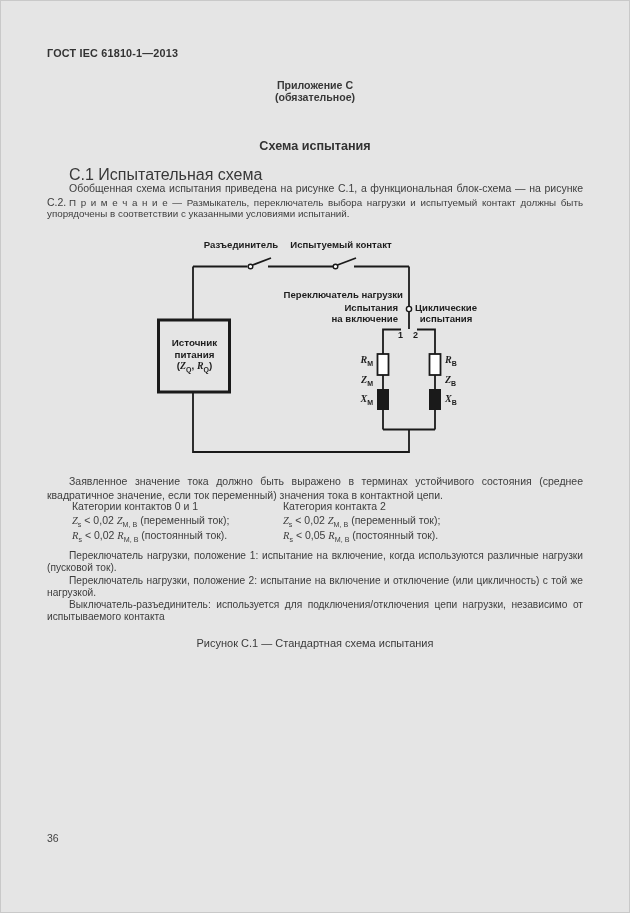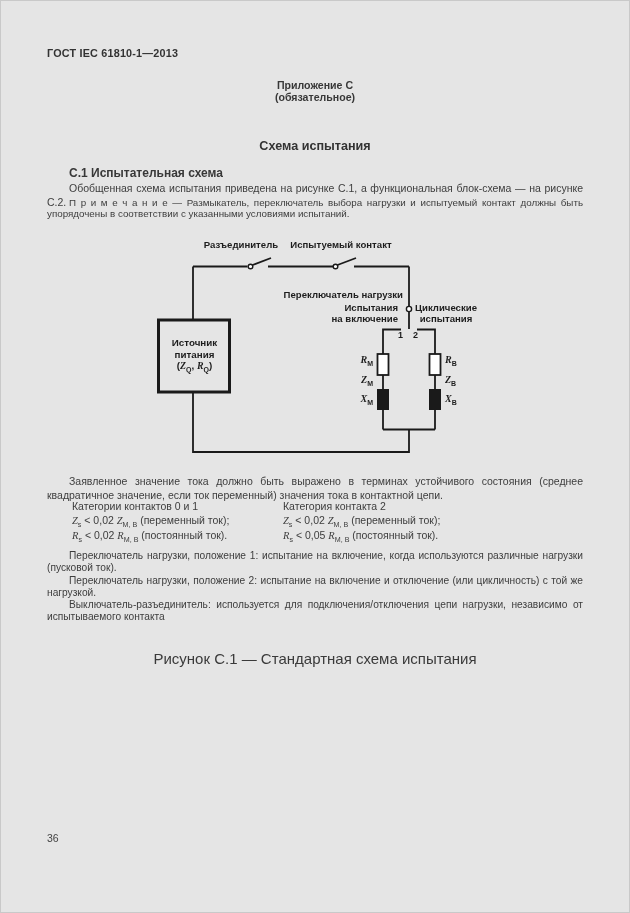--- a/index.html
+++ b/index.html
@@ -5,33 +5,33 @@
   html,body { margin:0; padding:0; background:#ffffff; }
   .page {
     position:relative; width:630px; height:913px; background:#e5e5e5;
     font-family:"Liberation Sans", sans-serif; color:#3d3d3d;
     box-shadow: inset 0 0 0 1px #c9c9c9; overflow:hidden;
   }
   .abs { position:absolute; }
   .doc-id { left:47px; top:47px; font-weight:bold; font-size:10.8px; color:#333; letter-spacing:0.2px; }
   .appendix { left:0; right:0; top:79px; text-align:center; font-weight:bold; font-size:10.6px; line-height:12.4px; color:#383838; }
   .main-title { left:0; right:0; top:139px; text-align:center; font-weight:bold; font-size:12.6px; color:#333; }
-  .sec-heading { left:69px; top:166px; font-weight:bold; font-size:12px; color:#383838; }
+  .sec-heading { left:69px; top:166px; font-weight:normal; font-size:16px; color:#383838; }
   .para { left:47px; width:536px; font-size:10.5px; line-height:14.3px; text-align:justify; text-indent:22px; }
   .p1 { top:181px; }
   .note { top:197px; font-size:9.8px; line-height:11.4px; }
   .p2 { top:474px; }
   .col { font-size:10.5px; line-height:14.2px; }
   .col div { white-space:nowrap; }
   .col-left { left:72px; top:499px; }
   .col-right { left:283px; top:499px; }
   .p3 { top:540px; text-align:left; }
   .fnote { left:47px; width:536px; font-size:10.2px; line-height:12.2px; text-align:justify; text-indent:22px; }
   .p4 { top:550px; } .p5 { top:575px; } .p6 { top:599px; }
-  .fig-caption { left:0; right:0; top:637px; text-align:center; font-size:15px; color:#3a3a3a;margin-top:13px; }
+  .fig-caption { left:0; right:0; top:637px; text-align:center; font-size:11px; color:#3a3a3a; }
   .page-num { left:47px; top:826px; font-size:10.5px; color:#444;margin-top:6px; }
 
   i, .var { font-family:"Liberation Serif", serif; font-style:italic; }
   sub { font-size:0.68em; line-height:0; }
 
   
   .diagram-svg { left:0; top:0; width:630px; height:913px; pointer-events:none; }
   .dlabel { position:absolute; font-weight:bold; font-size:9.6px; line-height:10.8px; color:#1d1d1d; }
   .dlabel sub { font-size:7px; }
   .lab-disconnector { left:186px; top:240px; width:110px; text-align:center; }

